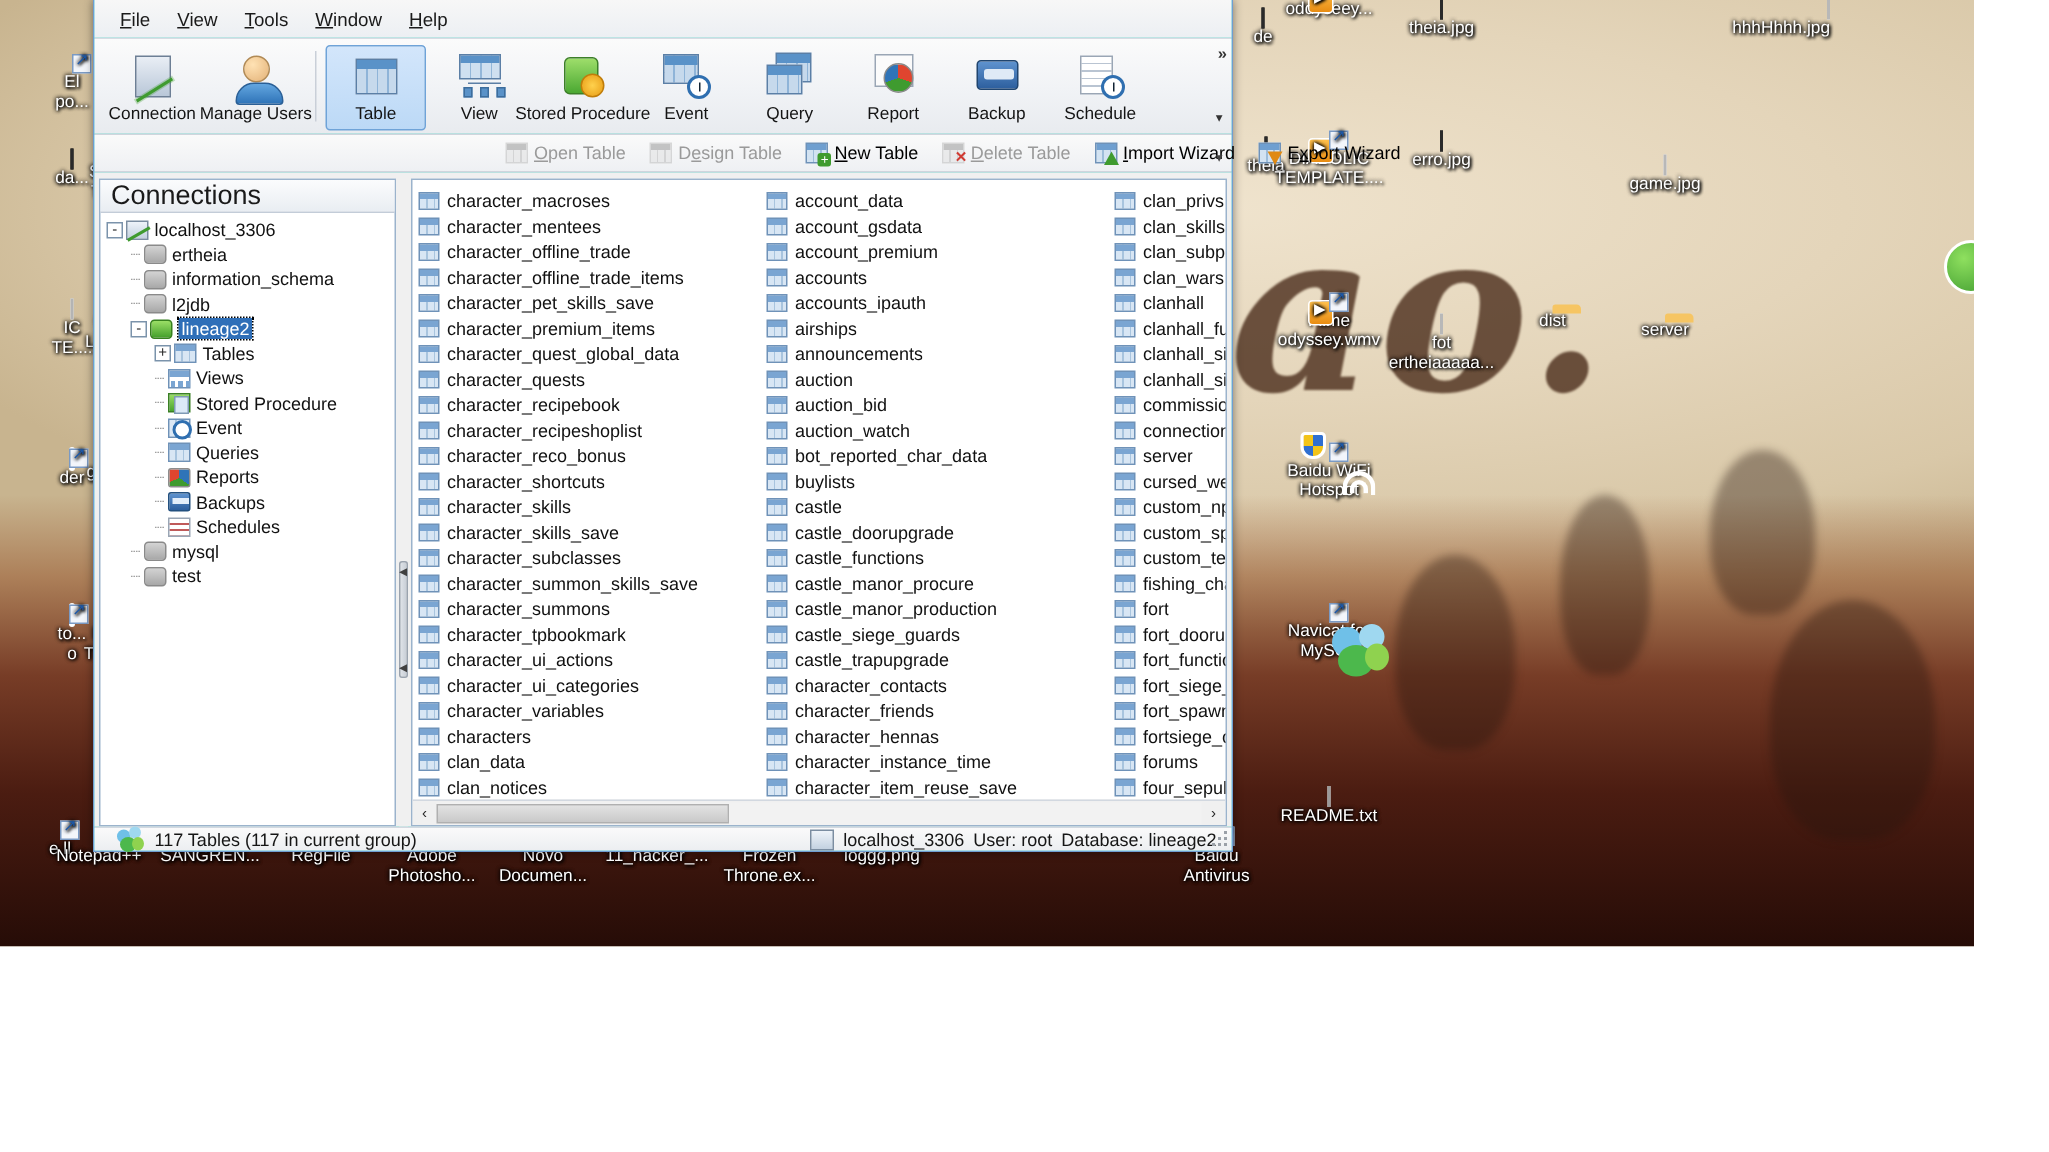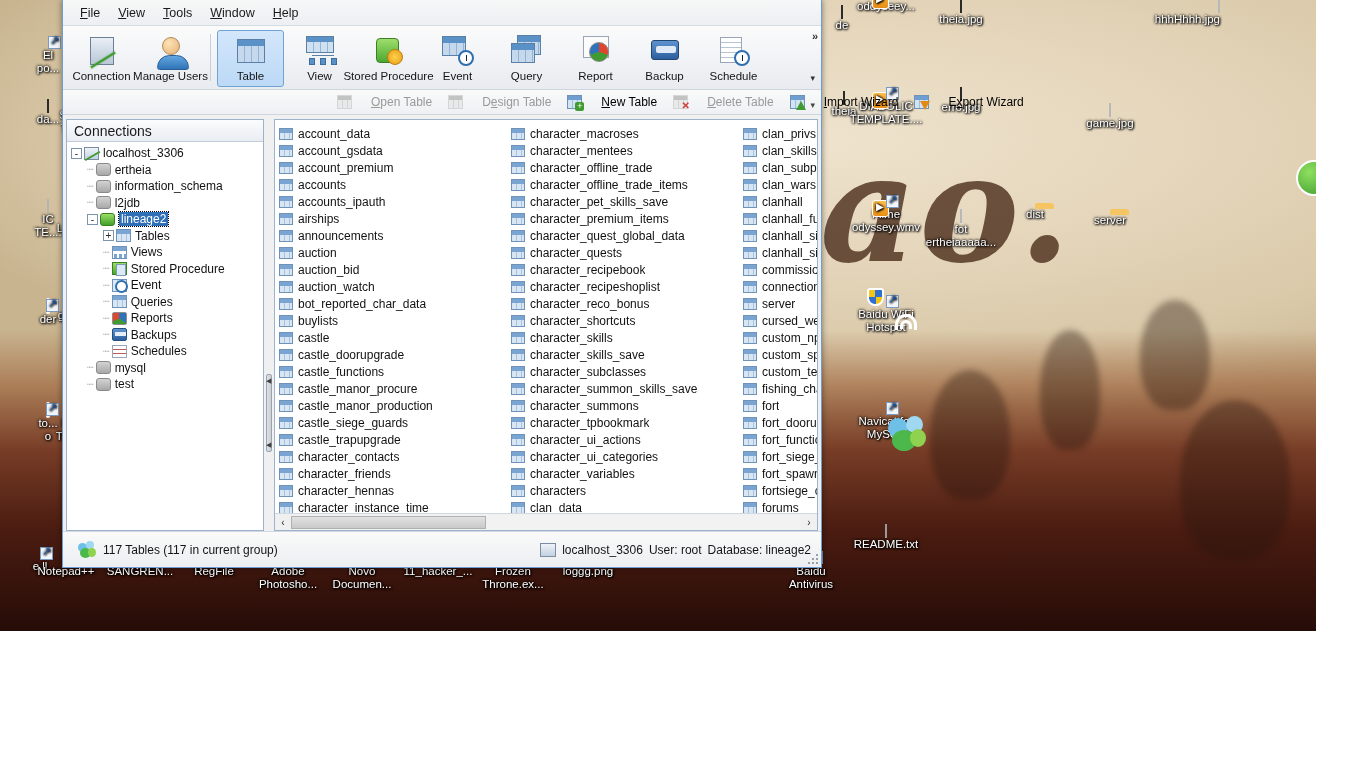--- a/index.html
+++ b/index.html
@@ -194,21 +194,21 @@
   .ti-backup::after { content:""; position:absolute; left:4px; top:5px; width:20px;height:7px; background:#dfeaf6; border-radius:2px; }
   .ti-sched { position:absolute; left:3px; top:2px; width:22px;height:26px; background:#fff; border:1px solid #9aa6b5;
     background-image:repeating-linear-gradient(180deg,transparent 0 4px,#b9c4d2 4px 5px); }
 
   
   #subbar {
     height:25px; background:linear-gradient(180deg,#fafafa,#eef0f3);
     display:flex; align-items:center; border-bottom:1px solid #cfd5dd;
     padding-left:266px; position:relative;
   }
-  .sb-btn { display:flex; align-items:center; gap:19px; padding:2px 7px; cursor:default;
+  .sb-btn { display:flex; align-items:center; gap:4px; padding:2px 7px; cursor:default;
     border:1px solid transparent; border-radius:3px; font-size:12px; white-space:nowrap; }
   .sb-btn.disabled { color:#9a9a9a; }
   .sb-btn .sicon { width:15px;height:14px; display:inline-block; position:relative; }
   .sb-lab u { text-decoration:underline; }
   .si-table { position:absolute; inset:0; background:#fff; border:1px solid #6f92b8;
     background-image:linear-gradient(180deg,#6f9fd0 0 4px,transparent 4px),
       repeating-linear-gradient(90deg,#d3e3f2 0 4px,#9dbdda 4px 5px); }
   .si-table.dis { border-color:#bcbcbc; filter:grayscale(1) opacity(.55); }
   .si-plus { position:absolute; right:-2px; bottom:-2px; width:9px;height:9px; background:#3f9b2f; color:#fff;
     font-size:9px; line-height:8px; text-align:center; border-radius:2px; }
@@ -222,21 +222,21 @@
 
   
   #wbody { flex:1; display:flex; background:#f0f0f0; padding:4px 3px 0 3px; gap:2px; min-height:0; }
 
   #treepane {
     width:198px; background:#ffffff; border:1px solid #9bb3cc; display:flex; flex-direction:column;
   }
   #treehdr {
     height:22px; background:linear-gradient(180deg,#fbfcfd,#e9edf2);
     border-bottom:1px solid #c3ccd8; display:flex; align-items:center; padding-left:7px;
-    font-size:14px; color:#1a1a1a;
+    font-size:18px; color:#1a1a1a;
   }
   #tree { flex:1; overflow:hidden; padding:3px 0 0 0; font-size:12px; }
   .tnode { display:flex; align-items:center; height:16.5px; white-space:nowrap; cursor:default; }
   .tnode .expander {
     width:11px;height:11px; border:1px solid #7b93ab; background:#fff; margin-right:2px;
     font-size:10px; line-height:9px; text-align:center; color:#2a2a2a; flex:none;
   }
   .tnode .spacer { width:13px; flex:none; }
   .tnode .tico { width:15px;height:13px; margin-right:4px; flex:none; position:relative; }
   .tnode .tlbl { color:#111; }
@@ -288,21 +288,21 @@
   .lrow .lico { width:14px;height:12px; margin-right:5px; flex:none; position:relative; }
   .lrow .lname { color:#111; overflow:hidden; }
   #hscroll { height:17px; background:#f0f0f0; border-top:1px solid #d2d8e0; display:flex; align-items:center; }
   #hscroll .arrow { width:16px; text-align:center; font-size:10px; color:#2a2a2a; cursor:default; }
   #hscroll .track { flex:1; height:15px; background:#f2f2f2; position:relative; }
   #hscroll .thumb { position:absolute; left:0; top:1px; height:13px; width:195px;
     background:linear-gradient(180deg,#e2e2e2,#c9c9c9); border:1px solid #b0b0b0; }
 
   
   #statusbar {
-    height:36px; background:linear-gradient(180deg,#fafafa,#eceef1); border-top:1px solid #d2d8e0;
+    height:16px; background:linear-gradient(180deg,#fafafa,#eceef1); border-top:1px solid #d2d8e0;
     display:flex; align-items:flex-end; font-size:12px; color:#151515; position:relative;
   }
   #statusbar .sec { display:flex; align-items:center; gap:6px; padding:0 10px; height:100%; }
   #status-navicat-icon { width:20px;height:18px; position:relative; margin-left:4px; }
   #status-navicat-icon .b { position:absolute; border-radius:50%; }
   #sgrip { position:absolute; right:2px; bottom:1px; width:12px;height:12px;
     background:
       radial-gradient(circle 1px at 2px 9px,#9aa0a8 99%,transparent),
       radial-gradient(circle 1px at 6px 9px,#9aa0a8 99%,transparent),
       radial-gradient(circle 1px at 10px 9px,#9aa0a8 99%,transparent),
@@ -633,20 +633,166 @@
       <div class="grip"></div>
     </div>
 
     <div id="listpane">
       <div id="listcols">
           <div class="lcol">
             <div class="lrow">
               <span class="lico">
                 <span class="ti-tbl"></span>
               </span>
+              <span class="lname">character_macroses</span>
+            </div>
+            <div class="lrow">
+              <span class="lico">
+                <span class="ti-tbl"></span>
+              </span>
+              <span class="lname">character_mentees</span>
+            </div>
+            <div class="lrow">
+              <span class="lico">
+                <span class="ti-tbl"></span>
+              </span>
+              <span class="lname">character_offline_trade</span>
+            </div>
+            <div class="lrow">
+              <span class="lico">
+                <span class="ti-tbl"></span>
+              </span>
+              <span class="lname">character_offline_trade_items</span>
+            </div>
+            <div class="lrow">
+              <span class="lico">
+                <span class="ti-tbl"></span>
+              </span>
+              <span class="lname">character_pet_skills_save</span>
+            </div>
+            <div class="lrow">
+              <span class="lico">
+                <span class="ti-tbl"></span>
+              </span>
+              <span class="lname">character_premium_items</span>
+            </div>
+            <div class="lrow">
+              <span class="lico">
+                <span class="ti-tbl"></span>
+              </span>
+              <span class="lname">character_quest_global_data</span>
+            </div>
+            <div class="lrow">
+              <span class="lico">
+                <span class="ti-tbl"></span>
+              </span>
+              <span class="lname">character_quests</span>
+            </div>
+            <div class="lrow">
+              <span class="lico">
+                <span class="ti-tbl"></span>
+              </span>
+              <span class="lname">character_recipebook</span>
+            </div>
+            <div class="lrow">
+              <span class="lico">
+                <span class="ti-tbl"></span>
+              </span>
+              <span class="lname">character_recipeshoplist</span>
+            </div>
+            <div class="lrow">
+              <span class="lico">
+                <span class="ti-tbl"></span>
+              </span>
+              <span class="lname">character_reco_bonus</span>
+            </div>
+            <div class="lrow">
+              <span class="lico">
+                <span class="ti-tbl"></span>
+              </span>
+              <span class="lname">character_shortcuts</span>
+            </div>
+            <div class="lrow">
+              <span class="lico">
+                <span class="ti-tbl"></span>
+              </span>
+              <span class="lname">character_skills</span>
+            </div>
+            <div class="lrow">
+              <span class="lico">
+                <span class="ti-tbl"></span>
+              </span>
+              <span class="lname">character_skills_save</span>
+            </div>
+            <div class="lrow">
+              <span class="lico">
+                <span class="ti-tbl"></span>
+              </span>
+              <span class="lname">character_subclasses</span>
+            </div>
+            <div class="lrow">
+              <span class="lico">
+                <span class="ti-tbl"></span>
+              </span>
+              <span class="lname">character_summon_skills_save</span>
+            </div>
+            <div class="lrow">
+              <span class="lico">
+                <span class="ti-tbl"></span>
+              </span>
+              <span class="lname">character_summons</span>
+            </div>
+            <div class="lrow">
+              <span class="lico">
+                <span class="ti-tbl"></span>
+              </span>
+              <span class="lname">character_tpbookmark</span>
+            </div>
+            <div class="lrow">
+              <span class="lico">
+                <span class="ti-tbl"></span>
+              </span>
+              <span class="lname">character_ui_actions</span>
+            </div>
+            <div class="lrow">
+              <span class="lico">
+                <span class="ti-tbl"></span>
+              </span>
+              <span class="lname">character_ui_categories</span>
+            </div>
+            <div class="lrow">
+              <span class="lico">
+                <span class="ti-tbl"></span>
+              </span>
+              <span class="lname">character_variables</span>
+            </div>
+            <div class="lrow">
+              <span class="lico">
+                <span class="ti-tbl"></span>
+              </span>
+              <span class="lname">characters</span>
+            </div>
+            <div class="lrow">
+              <span class="lico">
+                <span class="ti-tbl"></span>
+              </span>
+              <span class="lname">clan_data</span>
+            </div>
+            <div class="lrow">
+              <span class="lico">
+                <span class="ti-tbl"></span>
+              </span>
+              <span class="lname">clan_notices</span>
+            </div>
+          </div>
+          <div class="lcol">
+            <div class="lrow">
+              <span class="lico">
+                <span class="ti-tbl"></span>
+              </span>
               <span class="lname">account_data</span>
             </div>
             <div class="lrow">
               <span class="lico">
                 <span class="ti-tbl"></span>
               </span>
               <span class="lname">account_gsdata</span>
             </div>
             <div class="lrow">
               <span class="lico">
@@ -772,166 +918,20 @@
               <span class="lico">
                 <span class="ti-tbl"></span>
               </span>
               <span class="lname">character_instance_time</span>
             </div>
             <div class="lrow">
               <span class="lico">
                 <span class="ti-tbl"></span>
               </span>
               <span class="lname">character_item_reuse_save</span>
-            </div>
-          </div>
-          <div class="lcol">
-            <div class="lrow">
-              <span class="lico">
-                <span class="ti-tbl"></span>
-              </span>
-              <span class="lname">character_macroses</span>
-            </div>
-            <div class="lrow">
-              <span class="lico">
-                <span class="ti-tbl"></span>
-              </span>
-              <span class="lname">character_mentees</span>
-            </div>
-            <div class="lrow">
-              <span class="lico">
-                <span class="ti-tbl"></span>
-              </span>
-              <span class="lname">character_offline_trade</span>
-            </div>
-            <div class="lrow">
-              <span class="lico">
-                <span class="ti-tbl"></span>
-              </span>
-              <span class="lname">character_offline_trade_items</span>
-            </div>
-            <div class="lrow">
-              <span class="lico">
-                <span class="ti-tbl"></span>
-              </span>
-              <span class="lname">character_pet_skills_save</span>
-            </div>
-            <div class="lrow">
-              <span class="lico">
-                <span class="ti-tbl"></span>
-              </span>
-              <span class="lname">character_premium_items</span>
-            </div>
-            <div class="lrow">
-              <span class="lico">
-                <span class="ti-tbl"></span>
-              </span>
-              <span class="lname">character_quest_global_data</span>
-            </div>
-            <div class="lrow">
-              <span class="lico">
-                <span class="ti-tbl"></span>
-              </span>
-              <span class="lname">character_quests</span>
-            </div>
-            <div class="lrow">
-              <span class="lico">
-                <span class="ti-tbl"></span>
-              </span>
-              <span class="lname">character_recipebook</span>
-            </div>
-            <div class="lrow">
-              <span class="lico">
-                <span class="ti-tbl"></span>
-              </span>
-              <span class="lname">character_recipeshoplist</span>
-            </div>
-            <div class="lrow">
-              <span class="lico">
-                <span class="ti-tbl"></span>
-              </span>
-              <span class="lname">character_reco_bonus</span>
-            </div>
-            <div class="lrow">
-              <span class="lico">
-                <span class="ti-tbl"></span>
-              </span>
-              <span class="lname">character_shortcuts</span>
-            </div>
-            <div class="lrow">
-              <span class="lico">
-                <span class="ti-tbl"></span>
-              </span>
-              <span class="lname">character_skills</span>
-            </div>
-            <div class="lrow">
-              <span class="lico">
-                <span class="ti-tbl"></span>
-              </span>
-              <span class="lname">character_skills_save</span>
-            </div>
-            <div class="lrow">
-              <span class="lico">
-                <span class="ti-tbl"></span>
-              </span>
-              <span class="lname">character_subclasses</span>
-            </div>
-            <div class="lrow">
-              <span class="lico">
-                <span class="ti-tbl"></span>
-              </span>
-              <span class="lname">character_summon_skills_save</span>
-            </div>
-            <div class="lrow">
-              <span class="lico">
-                <span class="ti-tbl"></span>
-              </span>
-              <span class="lname">character_summons</span>
-            </div>
-            <div class="lrow">
-              <span class="lico">
-                <span class="ti-tbl"></span>
-              </span>
-              <span class="lname">character_tpbookmark</span>
-            </div>
-            <div class="lrow">
-              <span class="lico">
-                <span class="ti-tbl"></span>
-              </span>
-              <span class="lname">character_ui_actions</span>
-            </div>
-            <div class="lrow">
-              <span class="lico">
-                <span class="ti-tbl"></span>
-              </span>
-              <span class="lname">character_ui_categories</span>
-            </div>
-            <div class="lrow">
-              <span class="lico">
-                <span class="ti-tbl"></span>
-              </span>
-              <span class="lname">character_variables</span>
-            </div>
-            <div class="lrow">
-              <span class="lico">
-                <span class="ti-tbl"></span>
-              </span>
-              <span class="lname">characters</span>
-            </div>
-            <div class="lrow">
-              <span class="lico">
-                <span class="ti-tbl"></span>
-              </span>
-              <span class="lname">clan_data</span>
-            </div>
-            <div class="lrow">
-              <span class="lico">
-                <span class="ti-tbl"></span>
-              </span>
-              <span class="lname">clan_notices</span>
             </div>
           </div>
           <div class="lcol">
             <div class="lrow">
               <span class="lico">
                 <span class="ti-tbl"></span>
               </span>
               <span class="lname">clan_privs</span>
             </div>
             <div class="lrow">

